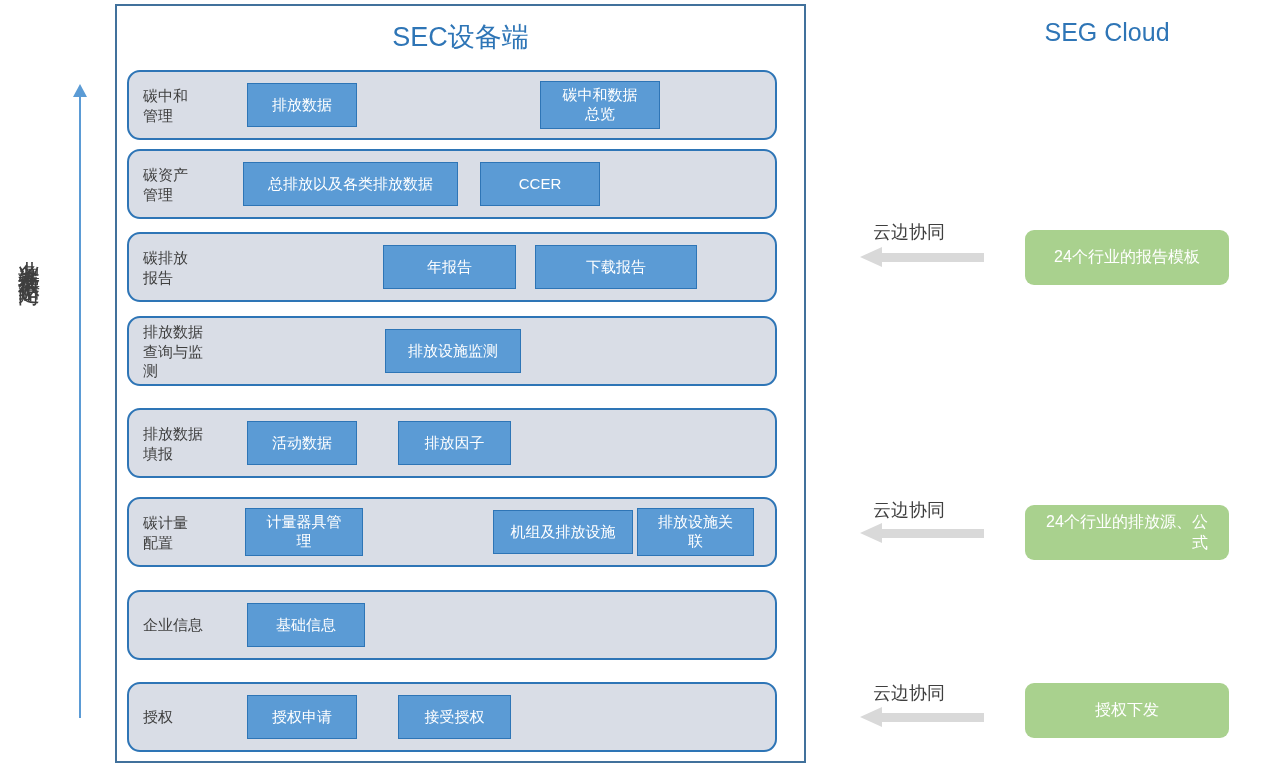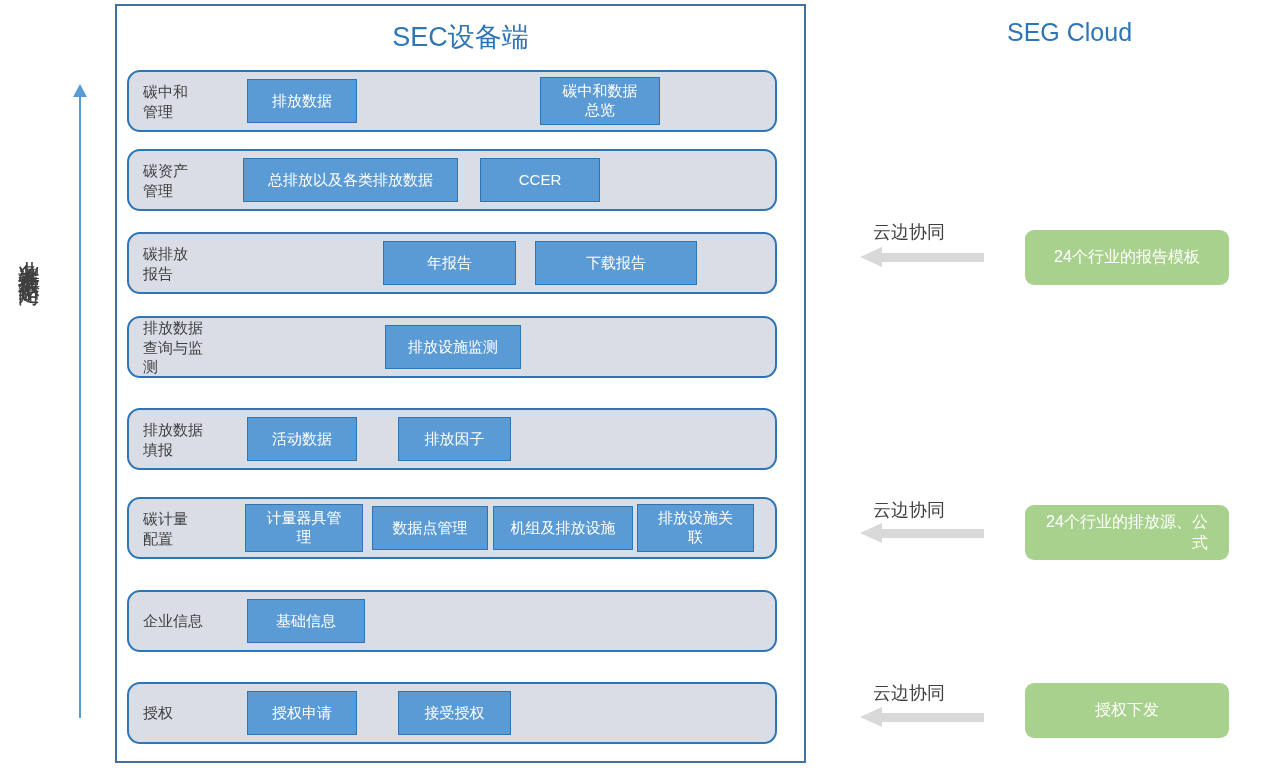--- a/index.html
+++ b/index.html
@@ -15,21 +15,21 @@
     background:#5b9bd5; }
   .axis-head { position:absolute; left:73px; top:84px; width:0; height:0;
     border-left:7px solid transparent; border-right:7px solid transparent;
     border-bottom:13px solid #5b9bd5; }
 
   
   .device-panel { position:absolute; left:115px; top:4px; width:691px; height:759px;
     background:#fff; border:2px solid #41719c; }
   .panel-title { position:absolute; left:0; top:13px; width:100%; text-align:center;
     font-size:27px; color:#2e75b6; }
-  .layer { position:absolute; left:10px; width:650px; height:62px;
+  .layer { position:absolute; left:10px; width:650px; height:70px;
     background:#d9dde6; border:2px solid #2e75b6; border-radius:13px; }
   .l1{top:64px} .l2{top:143px} .l3{top:226px} .l4{top:310px}
   .l5{top:402px} .l6{top:491px} .l7{top:584px} .l8{top:676px}
   .layer-label { position:absolute; left:14px; top:50%; transform:translateY(-50%);
     width:104px; font-size:15px; line-height:1.3; color:#3f3f3f; white-space:pre-line; }
   .chip { position:absolute; top:50%; transform:translateY(-50%);
     min-height:44px; background:#5b9bd5; border:1.5px solid #2e75b6; color:#ffffff;
     font-size:15px; line-height:1.25; text-align:center; white-space:pre-line;
     display:flex; align-items:center; justify-content:center; padding:2px 4px; }
   .chip.tall { min-height:48px; }
@@ -37,21 +37,21 @@
   .b2-1{left:114px;width:215px} .b2-2{left:351px;width:120px}
   .b3-1{left:114px;width:112px} .b3-2{left:254px;width:133px} .b3-3{left:406px;width:162px}
   .b4-1{left:118px;width:110px} .b4-2{left:256px;width:136px}
   .b5-1{left:118px;width:110px} .b5-2{left:269px;width:113px}
   .b6-1{left:116px;width:118px} .b6-2{left:243px;width:116px} .b6-3{left:364px;width:140px} .b6-4{left:508px;width:117px}
   .b7-1{left:118px;width:118px}
   .b8-1{left:118px;width:110px} .b8-2{left:269px;width:113px}
 
   
   .cloud-title { position:absolute; left:1007px; top:18px; width:200px;
-    text-align:left; font-size:25px; color:#2e75b6; }
+    text-align:center; font-size:25px; color:#2e75b6; }
   .green-box { position:absolute; left:1025px; width:204px; min-height:55px;
     background:#a9d18e; border-radius:9px; color:#ffffff; font-size:16px;
     line-height:1.3; text-align:right; white-space:pre-line;
     display:flex; align-items:center; justify-content:center; padding:4px 8px; }
   .g1{top:230px} .g2{top:505px} .g3{top:683px}
 
   .sync-label { position:absolute; left:873px; width:110px;
     font-size:18px; color:#3f3f3f; }
   .s1{top:220px} .s2{top:498px} .s3{top:681px}
   .sync-arrow { position:absolute; left:860px; width:124px; height:20px; }
@@ -108,21 +108,20 @@
 填报</div>
       <div class="chip b5-1">活动数据</div>
       <div class="chip b5-2">排放因子</div>
     </div>
 
     <div class="layer l6">
       <div class="layer-label">碳计量
 配置</div>
       <div class="chip tall b6-1">计量器具管
 理</div>
-      <div class="chip b6-2">数据点管理</div>
       <div class="chip b6-3">机组及排放设施</div>
       <div class="chip tall b6-4">排放设施关
 联</div>
     </div>
 
     <div class="layer l7">
       <div class="layer-label">企业信息</div>
       <div class="chip b7-1">基础信息</div>
     </div>
 

